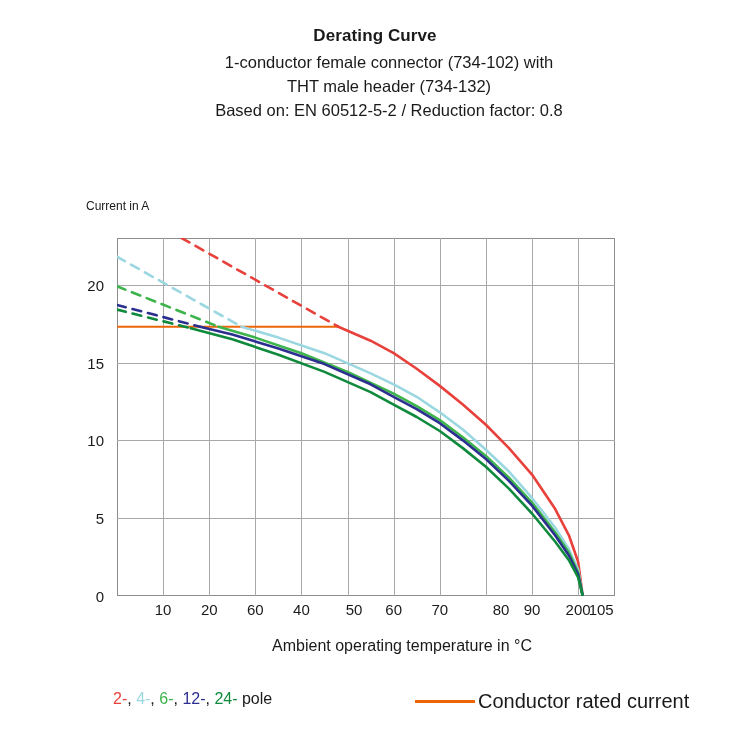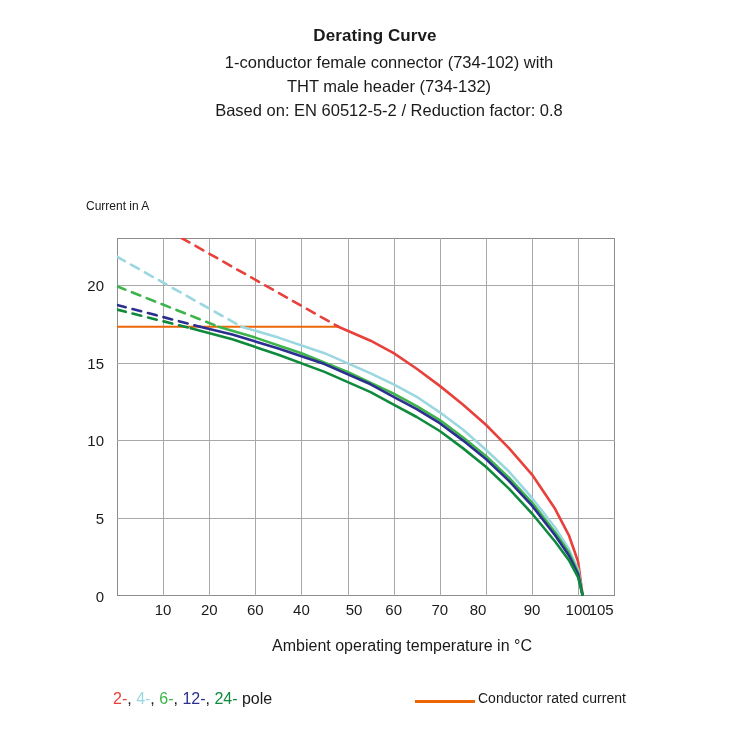--- a/index.html
+++ b/index.html
@@ -125,21 +125,21 @@
     left: 415px;
     top: 10px;
     width: 60px;
     height: 3px;
     background: #ec6608;
   }
   .legend-rated-label {
     position: absolute;
     left: 478px;
     top: 0;
-    font-size: 14px;
+    font-size: 20px;
     white-space: nowrap;
   }
 </style>
 </head>
 <body>
 
 <div id="root">
 
   <div class="title-block">
     <div class="title-main">Derating Curve</div>
@@ -182,23 +182,23 @@
         <path d="M73.78 90.28 L115.28 101.17 L161.39 116.74 L207.50 133.86 L253.61 154.10 L276.67 166.55 L299.72 179.00 L322.78 193.01 L345.83 210.13 L368.89 228.81 L391.94 250.60 L415.00 275.50 L438.06 303.52 L451.89 322.20 L461.11 339.32 L465.72 358.00" fill="none" stroke="#0f8a3c" stroke-width="2.6" stroke-linecap="round" stroke-linejoin="round"></path>
       </svg>
     <div id="ticks-layer">
         <div class="tick-x" style="left: 46.1111px;">10</div>
         <div class="tick-x" style="left: 92.2222px;">20</div>
         <div class="tick-x" style="left: 138.333px;">60</div>
         <div class="tick-x" style="left: 184.444px;">40</div>
         <div class="tick-x" style="left: 237px;">50</div>
         <div class="tick-x" style="left: 276.667px;">60</div>
         <div class="tick-x" style="left: 322.778px;">70</div>
-        <div class="tick-x" style="left: 361px;">80</div>
+        <div class="tick-x" style="left: 384px;">80</div>
         <div class="tick-x" style="left: 415px;">90</div>
-        <div class="tick-x" style="left: 461.111px;">100</div>
+        <div class="tick-x" style="left: 461.111px;">200</div>
         <div class="tick-x" style="left: 484.167px;">105</div>
         <div class="tick-y" style="top: 358px;">0</div>
         <div class="tick-y" style="top: 280.174px;">5</div>
         <div class="tick-y" style="top: 202.348px;">10</div>
         <div class="tick-y" style="top: 124.522px;">15</div>
         <div class="tick-y" style="top: 46.6957px;">20</div>
       </div>
   </div>
 
   <div class="x-axis-title">Ambient operating temperature in °C</div>

